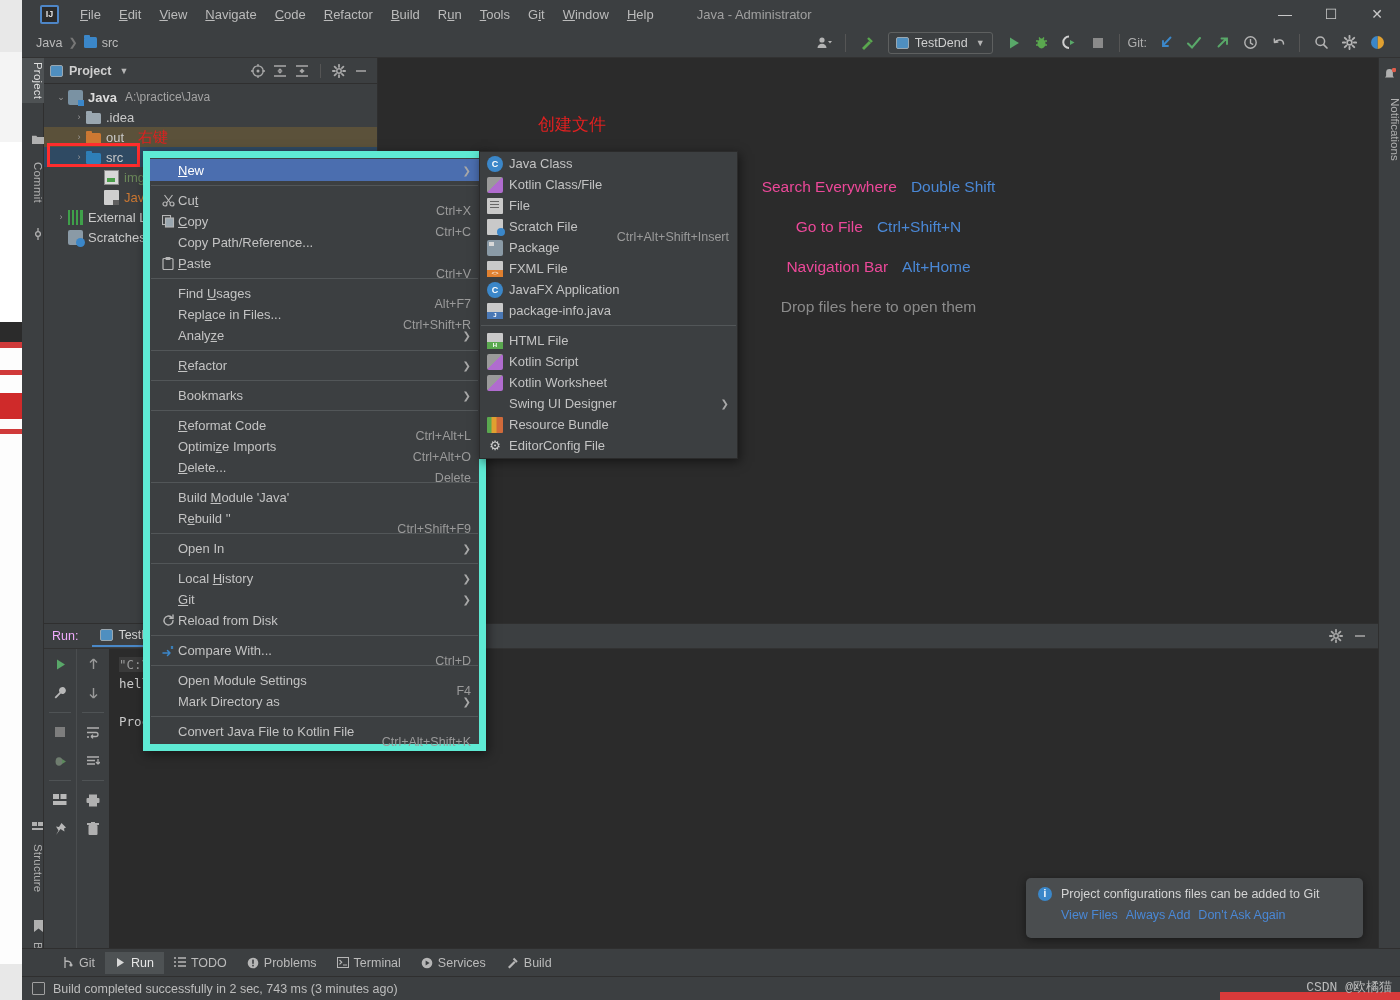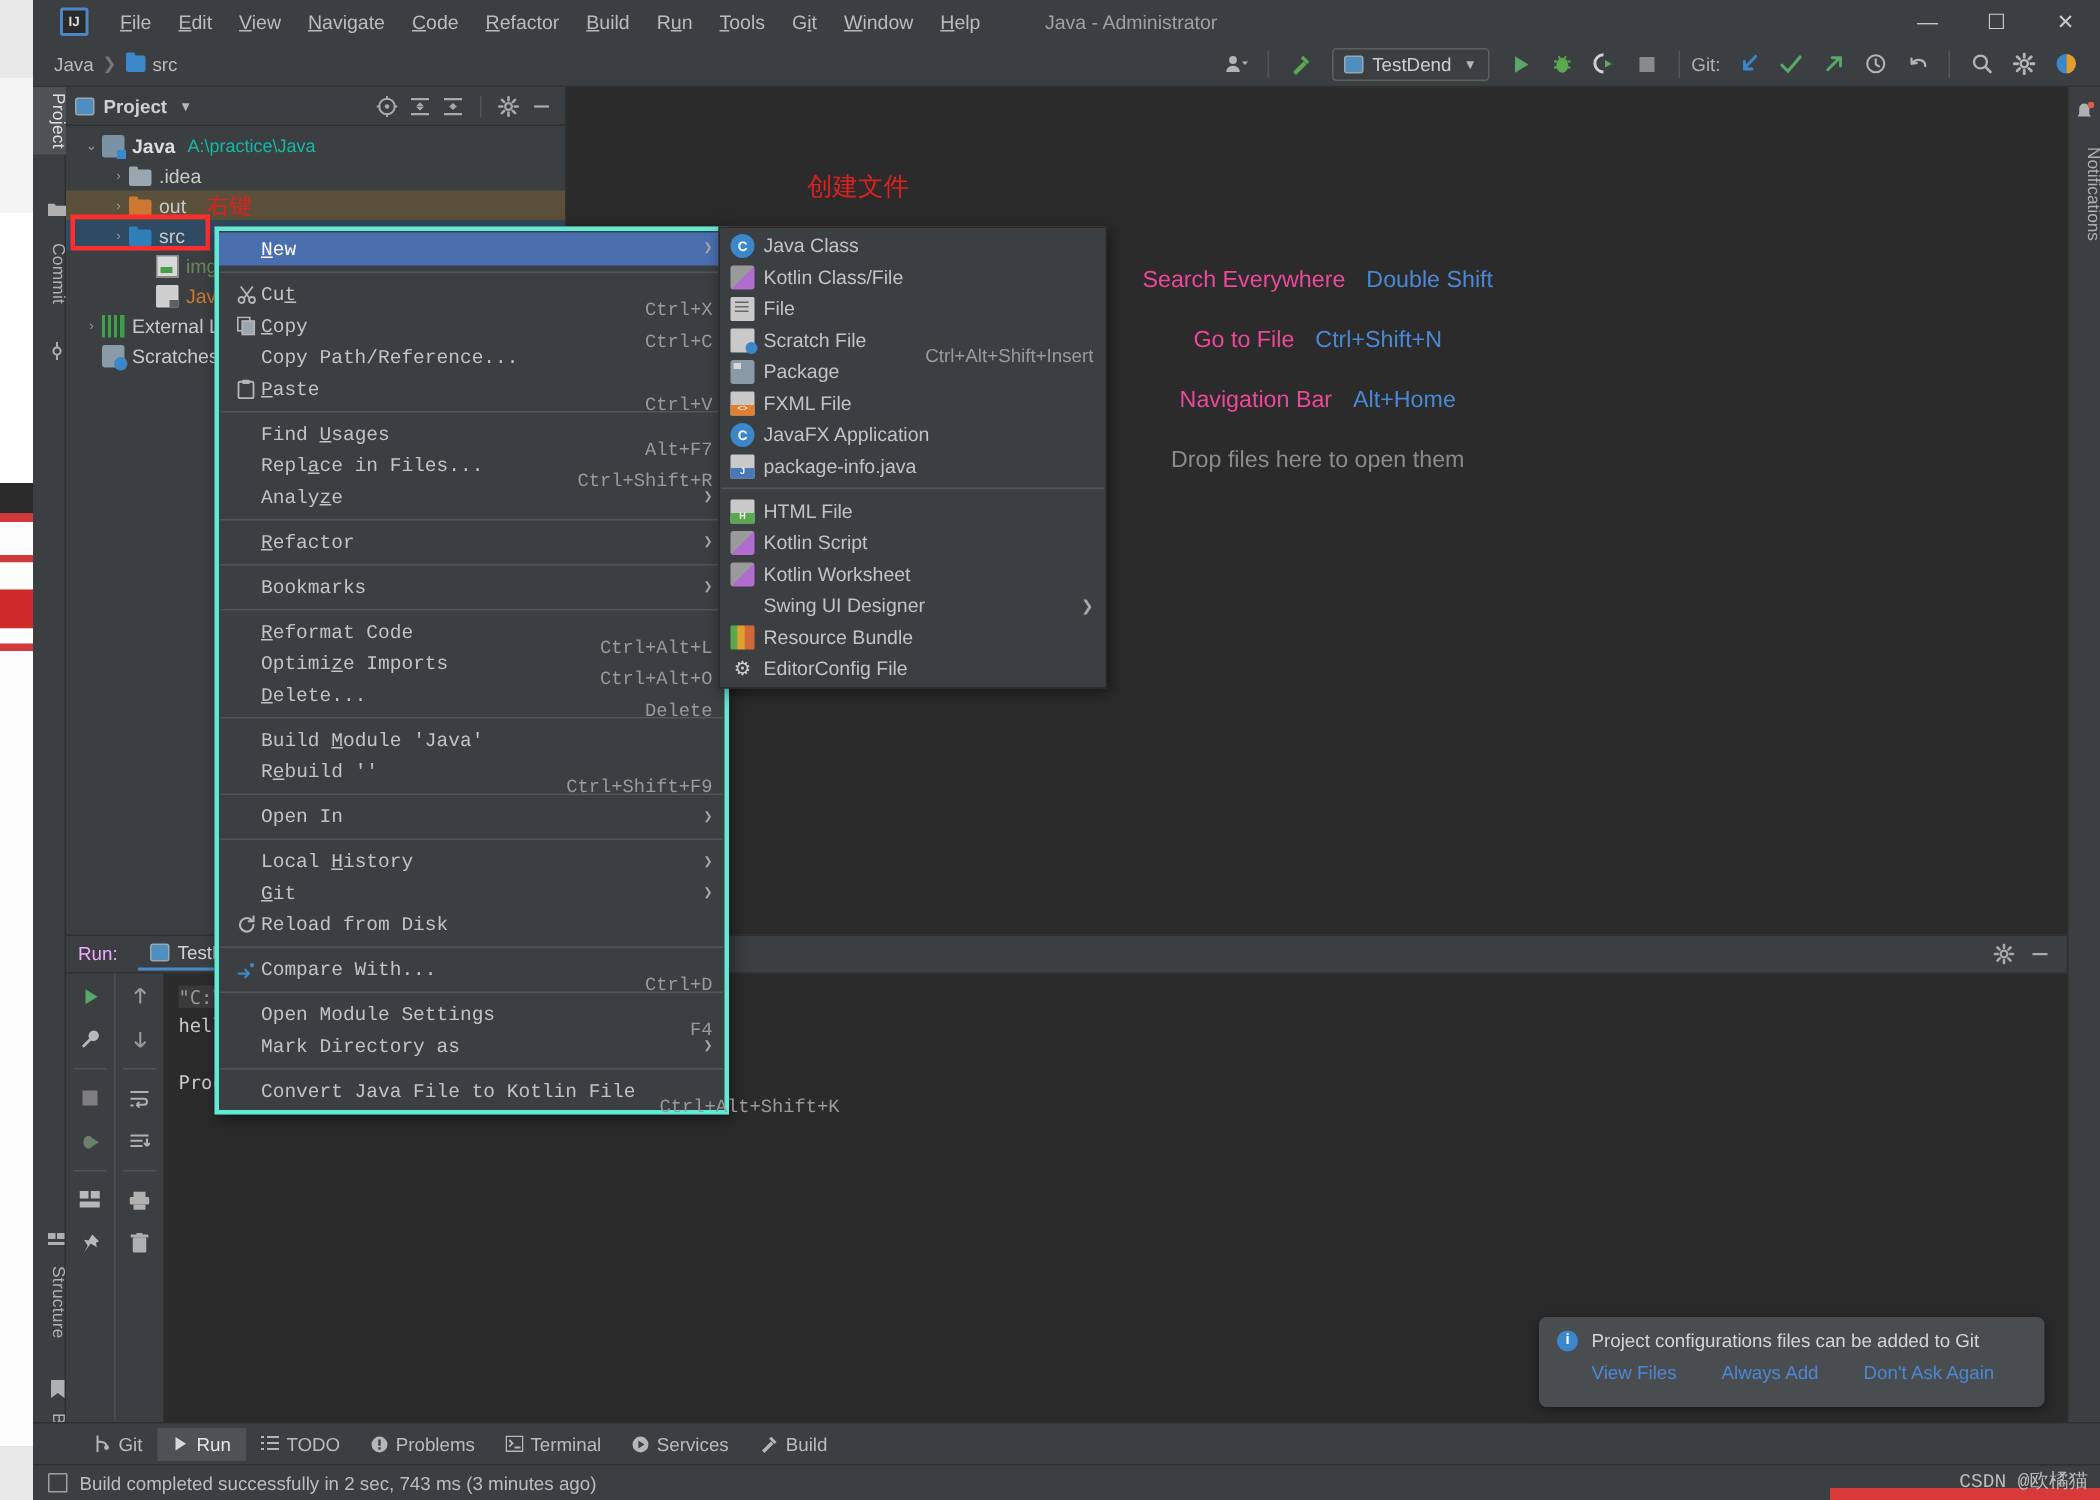--- a/index.html
+++ b/index.html
@@ -125,21 +125,21 @@
   .ico.fld-blue::before { content:""; position:absolute; left:0; top:-2px; width:6px; height:3px; background:#2e7fb8; border-radius:1px 1px 0 0; }
   .ico.img { background:#d8d8d8; border:1px solid #8a8a8a; }
   .ico.img::after { content:""; position:absolute; left:2px; bottom:2px; width:8px; height:4px; background:#4a9e4a; }
   .ico.iml { background:#cfcfcf; border-radius:1px; }
   .ico.iml::after { content:""; position:absolute; right:0; bottom:0; width:6px; height:5px; background:#5f5f5f; }
   .ico.lib { background:linear-gradient(90deg,#3fa04a 0 2px,transparent 2px 4px,#3fa04a 4px 6px,transparent 6px 8px,#3fa04a 8px 10px,transparent 10px 12px,#3fa04a 12px 14px); }
   .ico.scratch { background:#8a9aa6; border-radius:2px; }
   .ico.scratch::after { content:""; position:absolute; right:-2px; bottom:-2px; width:9px; height:9px; border-radius:50%; background:#3b87c9; }
   .tname { color:#c9c9c9; }
   .tname.b { font-weight:bold; color:#dcdcdc; }
-  .tpath { color:#14b8a6; margin-left:8px; font-size:12px; }
+  .tpath { color:#a3a3a3; margin-left:8px; font-size:12px; }
   .tname.green { color:#6a8759; }
   .tname.orange { color:#cc7832; }
 
   
   .editor {
     position:absolute; left:377px; top:58px; width:1001px; height:565px;
     background:#2b2b2b; border-left:1px solid #2f2f2f;
   }
   .hint-block { position:absolute; left:0; top:120px; width:1001px; }
   .hintrow { display:flex; justify-content:center; align-items:baseline; gap:14px; margin-bottom:22px; font-size:15.5px; }
@@ -151,23 +151,23 @@
     position:absolute; left:538px; top:113px; color:#e02020; font-size:17px;
     font-family:"DejaVu Sans", sans-serif;
   }
 
   
   .redbox { position:absolute; border:3px solid #ff2d2d; pointer-events:none; }
 
   
   .ctxmenu {
     position:absolute; left:143px; top:151px; width:343px;
-    background:#3c3f41; border:3px solid #5eead4;
+    background:#3c3f41; border:7px solid #5eead4;
     box-shadow:2px 3px 10px rgba(0,0,0,.5);
-    padding:1px 0 2px 0; z-index:40;font-family:Liberation Mono, monospace;
+    padding:1px 0 2px 0; z-index:40;
   }
   .mrow {
     height:21px; display:flex; align-items:center; padding:0 8px 0 8px;
     color:#c3c3c3; font-size:13px; white-space:nowrap;
   }
   .mrow.high { background:#4b6eaf; color:#ffffff; height:22px; }
   .mrow .mic { width:20px; flex:0 0 20px; display:flex; align-items:center; justify-content:center; font-size:12px; color:#a9b7c6; }
   .mrow .mlbl { flex:1 1 auto; }
   .mrow .mlbl u { text-decoration:underline; }
   .mrow .msc { color:#9a9a9a; font-size:12.5px; margin-left:16px;margin-top:20px; }
@@ -231,21 +231,21 @@
     position:absolute; left:1026px; top:878px; width:337px; height:60px;
     background:#4a4d4f; border-radius:5px; padding:9px 12px; z-index:30;
     box-shadow:0 2px 8px rgba(0,0,0,.45);
   }
   .balloon-top { display:flex; align-items:center; gap:9px; }
   .info-ico {
     width:14px; height:14px; border-radius:50%; background:#3b87c9; color:#fff;
     font-size:10px; font-weight:bold; line-height:14px; text-align:center; flex:0 0 14px;
   }
   .balloon-txt { color:#d4d4d4; font-size:12.5px; }
-  .balloon-links { display:flex; gap:30px; margin-top:7px; margin-left:23px; }
+  .balloon-links { display:flex; gap:8px; margin-top:7px; margin-left:23px; }
   .blink { color:#4a88d6; font-size:12.5px; cursor:pointer; }
 
   
   .bottombar {
     position:absolute; left:22px; top:948px; width:1378px; height:28px;
     background:#3c3f41; border-top:1px solid #2f2f2f; display:flex; align-items:center; padding-left:30px;
   }
   .btab { display:flex; align-items:center; gap:5px; padding:4px 10px; color:#bbbbbb; font-size:12.5px; }
   .btab.active { background:#4e5254; color:#e6e6e6; }
 

